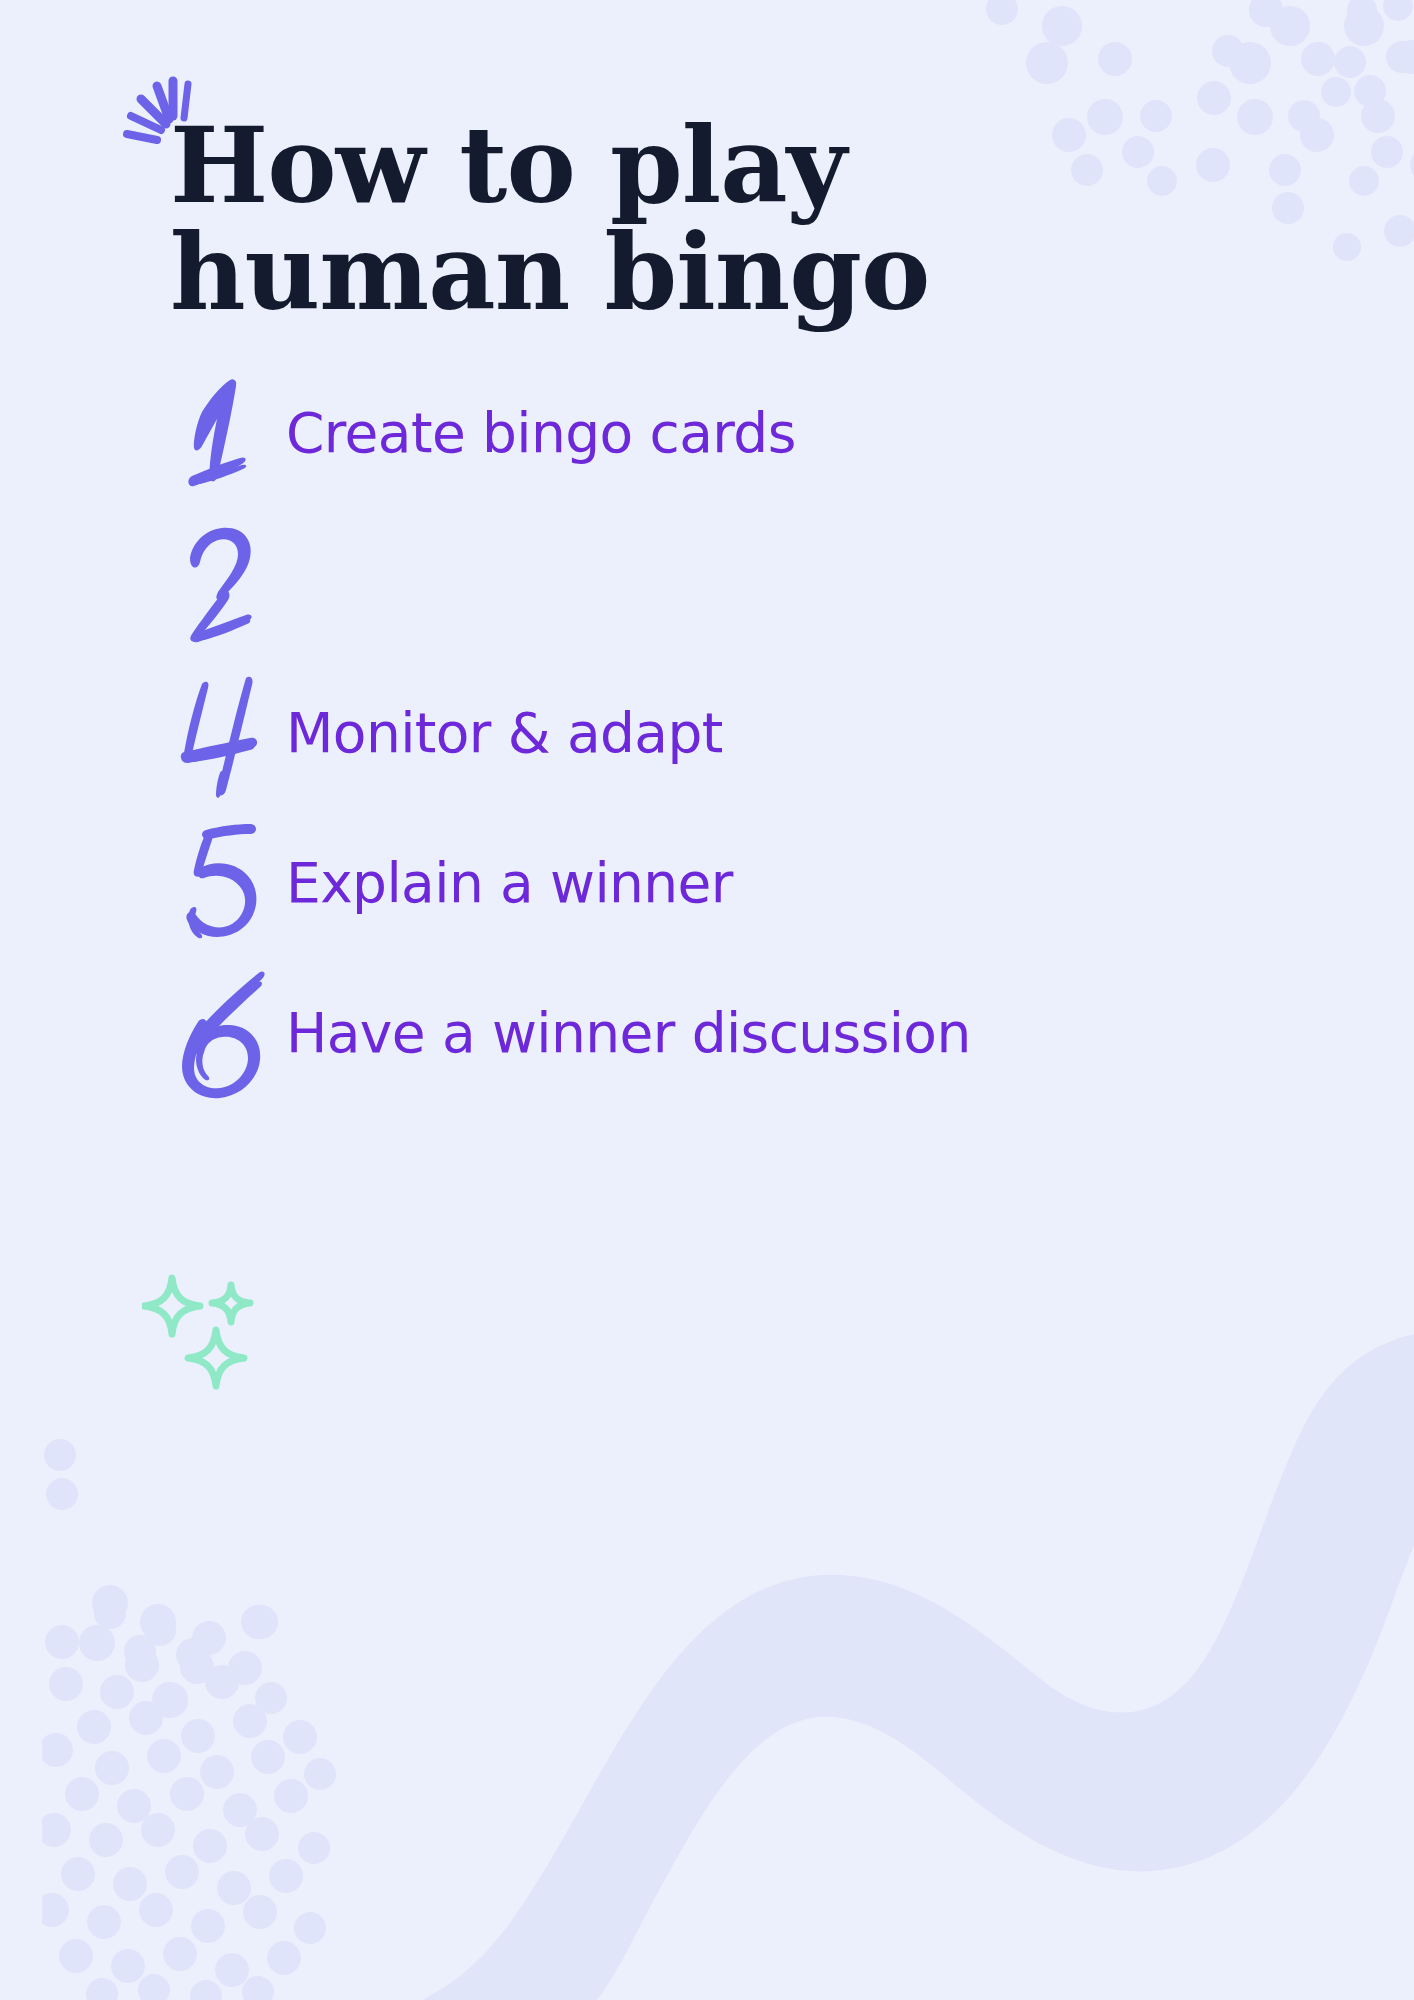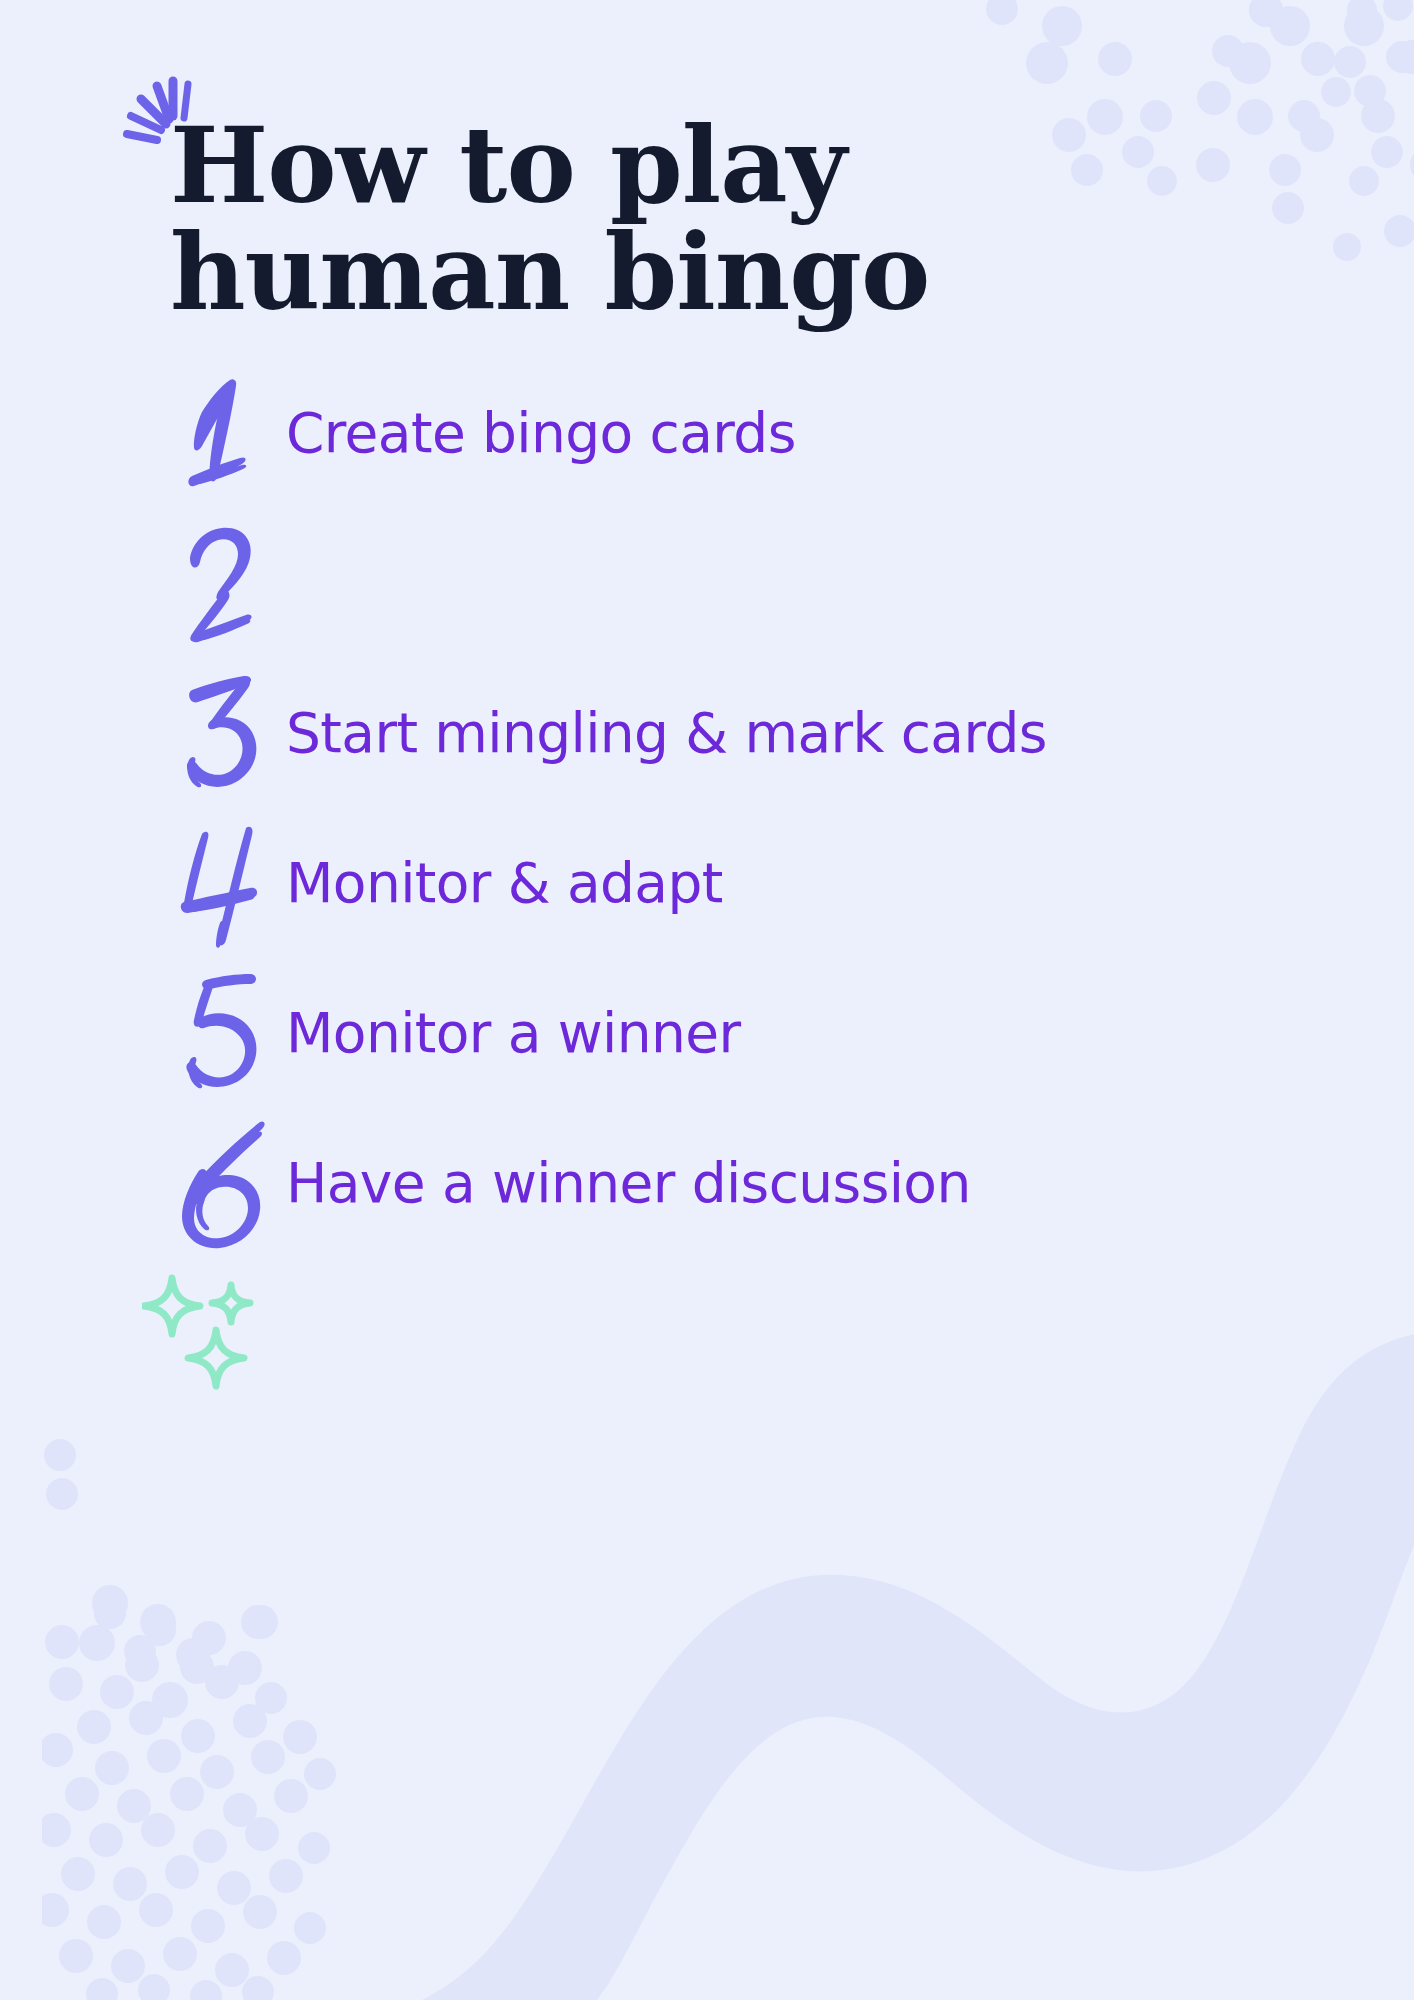--- a/index.html
+++ b/index.html
@@ -335,39 +335,20 @@
                        C40 109 52 94 60 82 C64 76 59 69 55 74 Z"></path>
               <path d="M26 116 C42 110 64 102 78 97 C84 95 86 100 80 103
                        C64 112 42 120 30 124 C23 126 20 118 26 116 Z"></path>
               <path d="M32 118 C48 113 66 106 78 102 C83 100 84 104 79 106
                        C66 112 48 119 36 122 C31 123 29 119 32 118 Z"></path>
             </g>
           </svg>
         </div>
       </li>
 
-      <li class="step">
-        <div class="step-num">
-          <svg viewBox="0 0 118 130" xmlns="http://www.w3.org/2000/svg">
-            <g fill="#6C63E8">
-              <path d="M24 22 C40 16 62 10 76 8 C84 7 86 14 78 17
-                       C62 23 42 30 30 34 C22 37 18 25 24 22 Z"></path>
-              <path d="M76 10 C82 9 84 15 80 20 C70 34 58 48 50 58
-                       C45 64 38 60 43 53 C52 40 66 22 76 10 Z"></path>
-              <path d="M44 52 C58 46 76 50 84 64 C94 82 86 104 68 114
-                       C50 124 28 118 20 102 C16 94 24 90 29 96
-                       C36 106 50 110 61 104 C73 97 78 82 72 70
-                       C67 60 55 57 45 61 C39 63 38 55 44 52 Z"></path>
-              <path d="M27 94 C24 102 26 110 32 115 C35 118 32 121 28 118
-                       C20 112 17 100 21 92 C24 87 29 89 27 94 Z"></path>
-            </g>
-          </svg>
-        </div>
-        <div class="step-label">Start mingling &amp; mark cards</div>
-      </li>
 
       <li class="step">
         <div class="step-num">
           <svg viewBox="0 0 118 130" xmlns="http://www.w3.org/2000/svg">
             <g fill="#6C63E8">
               <path d="M34 16 C37 12 42 13 40 20 C34 44 28 68 24 86
                        C22 94 14 94 16 85 C20 62 27 34 34 16 Z"></path>
               <path d="M78 10 C82 7 86 10 84 17 C76 50 66 92 58 122
                        C56 130 48 129 50 120 C58 88 68 44 78 10 Z"></path>
               <path d="M16 84 C34 80 62 74 82 70 C90 68 92 78 84 80
@@ -392,21 +373,21 @@
                        C32 61 24 60 26 52 C29 38 34 22 39 13 Z"></path>
               <path d="M32 50 C46 42 68 44 80 58 C94 74 90 100 72 112
                        C54 124 30 120 20 104 C15 96 23 90 28 97
                        C36 109 52 113 64 106 C77 98 81 81 73 70
                        C65 58 48 55 36 60 C30 62 27 53 32 50 Z"></path>
               <path d="M28 94 C25 102 27 110 33 116 C36 119 33 122 29 119
                        C21 113 18 100 22 92 C25 87 30 89 28 94 Z"></path>
             </g>
           </svg>
         </div>
-        <div class="step-label">Monitor a winner</div>
+        <div class="step-label">Explain a winner</div>
       </li>
 
       <li class="step">
         <div class="step-num">
           <svg viewBox="0 0 118 130" xmlns="http://www.w3.org/2000/svg">
             <g fill="#6C63E8">
               <path d="M92 4 C96 2 99 6 94 11 C76 28 52 50 38 66
                        C33 72 26 67 32 60 C48 42 74 18 92 4 Z"></path>
               <path d="M90 14 C94 12 96 16 91 20 C74 35 54 54 42 68
                        C38 73 33 69 37 64 C52 48 73 27 90 14 Z"></path>

